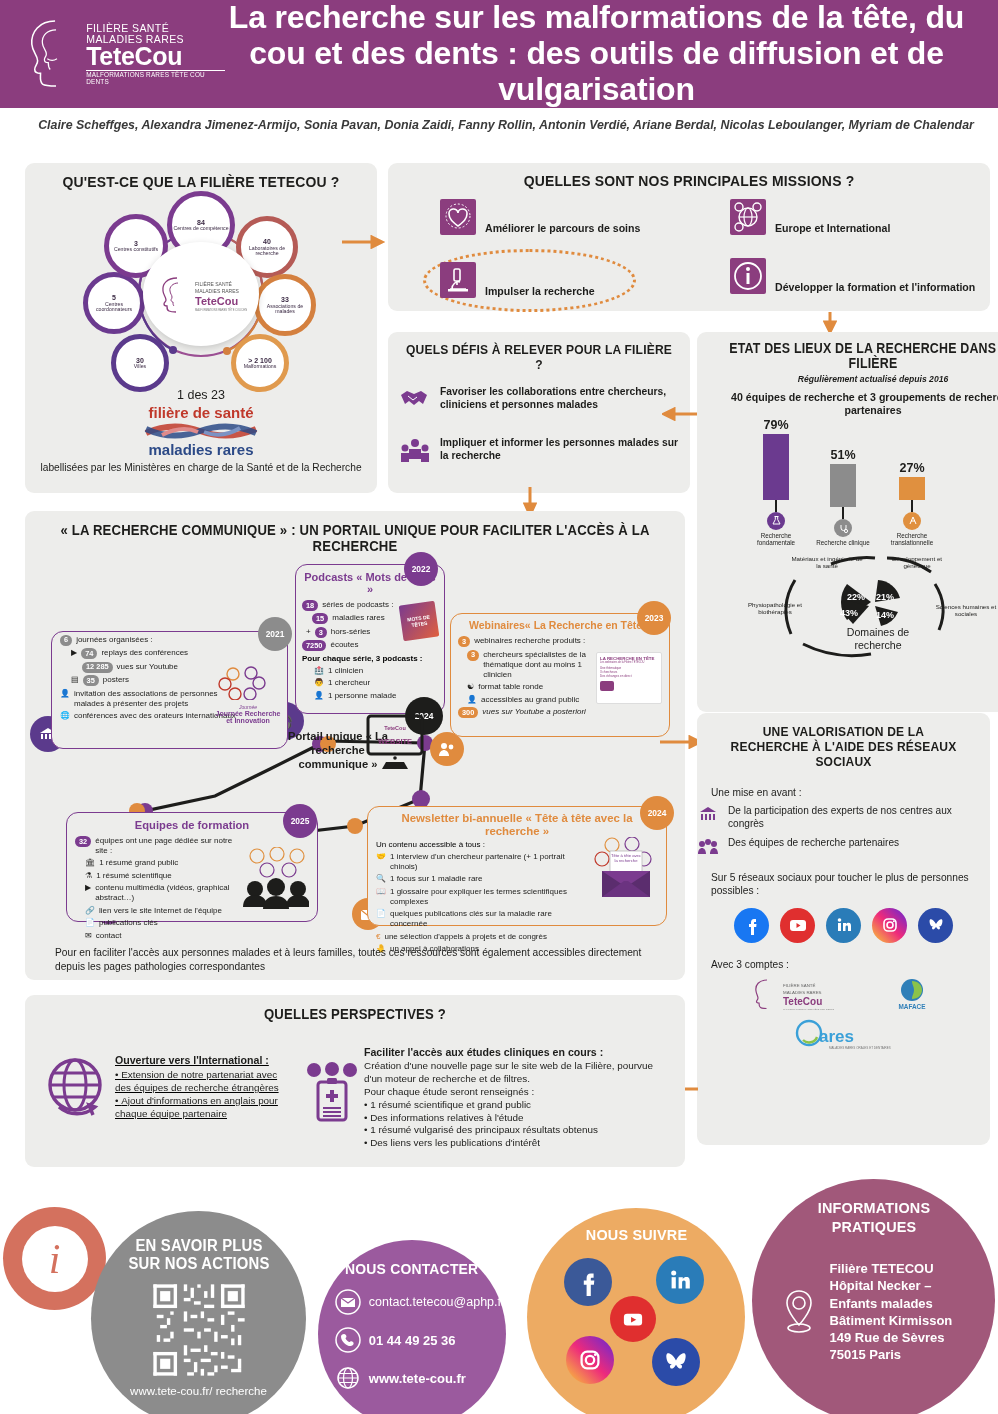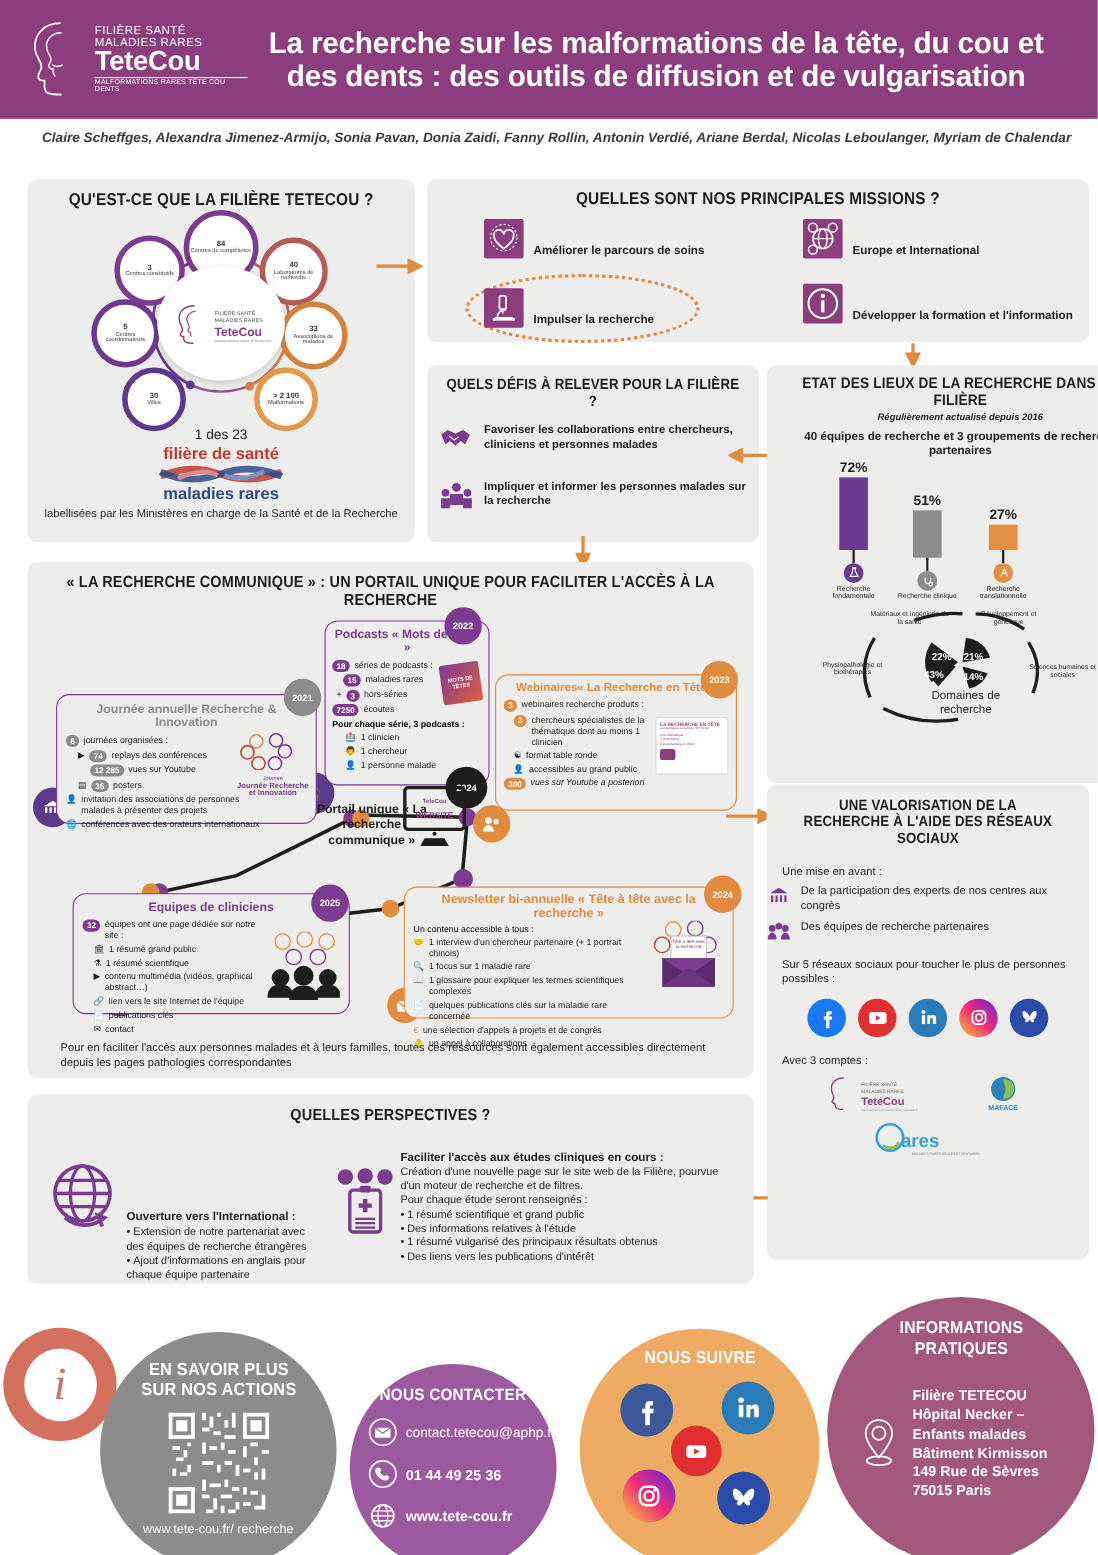--- a/index.html
+++ b/index.html
@@ -16,21 +16,21 @@
     position: absolute; left: 0; top: 0; width: 998px; height: 108px;
     background: #8b3d7e; display: flex; align-items: center;
   }
   .logo-block { width: 225px; display: flex; align-items: center; justify-content: center; gap: 6px; padding-left: 26px;}
   .logo-head { width: 56px; height: 74px; }
   .logo-txt { color: #fff; line-height: 1.05; }
   .logo-l1, .logo-l2 { font-size: 10.5px; letter-spacing: .4px; }
   .logo-big { font-size: 25px; font-weight: bold; letter-spacing: -.3px; margin-top:-2px;}
   .logo-rule { border-top: 1px solid #fff; margin-top: 1px; padding-top: 1px; font-size: 6.4px; letter-spacing: .2px;}
   .title {
-    flex: 1; color: #fff; font-size: 27px; font-weight: 600; text-align: center;
+    flex: 1; color: #fff; font-size: 32px; font-weight: 600; text-align: center;
     line-height: 1.12; padding-right: 30px; letter-spacing: -.2px;
   }
   .authors {
     position: absolute; left: 14px; top: 118px; width: 984px;
     font-size: 12.4px; font-style: italic; color: #3a3a3a; font-weight: 600;
     text-align: center;
   }
 
   
   .panel { position: absolute; background: #ededeb; border-radius: 9px; }
@@ -324,21 +324,21 @@
   <path d="M7 0 V20 M2 17 L7 28 L12 17 Z" stroke="#e08b3e" stroke-width="3" fill="#e08b3e"></path>
 </svg>
 
 <div class="panel" id="p4">
   <div class="ph">ETAT DES LIEUX DE LA RECHERCHE DANS LA FILIÈRE</div>
   <div class="sub-ital">Régulièrement actualisé depuis 2016</div>
   <div class="eq-line">40 équipes de recherche et 3 groupements de recherche partenaires</div>
 
   <div class="bars">
     <div class="barcol" style="left:48px;width:62px;">
-      <div class="barval">72%</div>
+      <div class="barval">79%</div>
       <div class="bar" style="width:26px;height:66px;background:#6b3a8f;"></div>
       <div class="pin"></div>
       <div class="pinhead" style="background:#6b3a8f;">
         <svg width="11" height="11" viewBox="0 0 11 11">
             <path d="M4.3 1.5v3L2 9h7L6.7 4.5v-3z" fill="none" stroke="#fff" stroke-width="1"></path>
             <path d="M3.5 1.5h4" stroke="#fff" stroke-width="1"></path>
           </svg>
       </div>
       <div class="blabel">Recherche fondamentale</div>
     </div>
@@ -434,21 +434,20 @@
     </svg>
 </div>
 <div style="position:absolute;left:352px;top:898px;width:32px;height:32px;border-radius:50%;background:#e08b3e;display:flex;align-items:center;justify-content:center;">
   <svg width="17" height="15" viewBox="0 0 17 15">
       <rect x="1" y="3" width="15" height="10" rx="1" fill="#fff"></rect>
       <path d="M1 3l7.5 6L16 3" stroke="#e08b3e" stroke-width="1.2" fill="none"></path>
     </svg>
 </div>
 
 <div class="card card-purple" style="left:51px;top:631px;width:237px;height:118px;">
-  <div class="ctitle" style="color:#8c8c8c;font-size:11.2px;padding:7px 6px 2px;">Journée annuelle Recherche &amp; Innovation</div>
   <div style="padding:0 8px;">
     <div class="li">
         <span class="pill" style="background:#8c8c8c;">6</span>
         <span>journées organisées :</span>
       </div>
     <div class="li" style="padding-left:11px;">
         <span style="color:#1d1d1b;font-size:8px;">▶</span>
         <span class="pill" style="background:#8c8c8c;">74</span>
         <span>replays des conférences</span>
       </div>
@@ -552,21 +551,21 @@
     <div style="font-size:2.6px;color:#8b3d7e;">Les webinaires de la Filière TETECOU</div>
     <div style="font-size:3px;color:#8b3d7e;margin-top:2px;">Une thématique</div>
     <div style="font-size:3px;color:#8b3d7e;">3 chercheurs</div>
     <div style="font-size:3px;color:#8b3d7e;">Des échanges en direct</div>
     <div style="width:14px;height:10px;background:#8b3d7e;border-radius:2px;margin-top:3px;"></div>
   </div>
 </div>
 <div class="yearbadge" style="left:637px;top:601px;background:#e08b3e;">2023</div>
 
 <div class="card card-purple" style="left:66px;top:812px;width:252px;height:110px;">
-  <div class="ctitle" style="color:#7b3b8f;font-size:11.2px;padding:6px 6px 2px;">Equipes de cliniciens</div>
+  <div class="ctitle" style="color:#7b3b8f;font-size:11.2px;padding:6px 6px 2px;">Equipes de formation</div>
   <div style="padding:0 8px;width:185px;">
     <div class="li">
         <span class="pill" style="background:#7b3b8f;">32</span>
         <span>équipes ont une page dédiée sur notre site :</span>
       </div>
     <div class="li" style="padding-left:10px;">
         <span style="font-size:8px;">🏛</span>
         <span>1 résumé grand public</span>
       </div>
     <div class="li" style="padding-left:10px;">
@@ -767,21 +766,21 @@
   <div class="ph">QUELLES PERSPECTIVES ?</div>
 </div>
 <div style="position:absolute;left:45px;top:1055px;width:64px;">
   <svg width="64" height="66" viewBox="0 0 64 66">
     <circle cx="30" cy="30" r="25" fill="none" stroke="#7b3b8f" stroke-width="3.4"></circle>
     <ellipse cx="30" cy="30" rx="11" ry="25" fill="none" stroke="#7b3b8f" stroke-width="3"></ellipse>
     <path d="M5 30h50M9 18h42M9 42h42" stroke="#7b3b8f" stroke-width="3"></path>
     <path d="M14 52c10 9 26 9 36 0l-6-2 4 10" fill="none" stroke="#7b3b8f" stroke-width="3.4"></path>
   </svg>
 </div>
-<div style="position:absolute;left:115px;top:1100px;width:180px;">
+<div style="position:absolute;left:115px;top:1054px;width:180px;text-decoration:underline;">
   <div class="persp-h">Ouverture vers l'International :</div>
   <div class="persp-b" style="margin-top:3px;">•&nbsp;<span>Extension de notre partenariat avec des équipes de recherche étrangères</span></div>
   <div class="persp-b">•&nbsp;<span>Ajout d'informations en anglais pour chaque équipe partenaire</span></div>
 </div>
 <div style="position:absolute;left:302px;top:1060px;width:60px;">
   <svg width="60" height="66" viewBox="0 0 60 66">
     <circle cx="12" cy="10" r="7" fill="#7b3b8f"></circle>
       <circle cx="30" cy="9" r="7" fill="#7b3b8f"></circle>
       <circle cx="48" cy="10" r="7" fill="#7b3b8f"></circle>
     <rect x="16" y="22" width="28" height="38" rx="3" fill="none" stroke="#7b3b8f" stroke-width="3"></rect>

